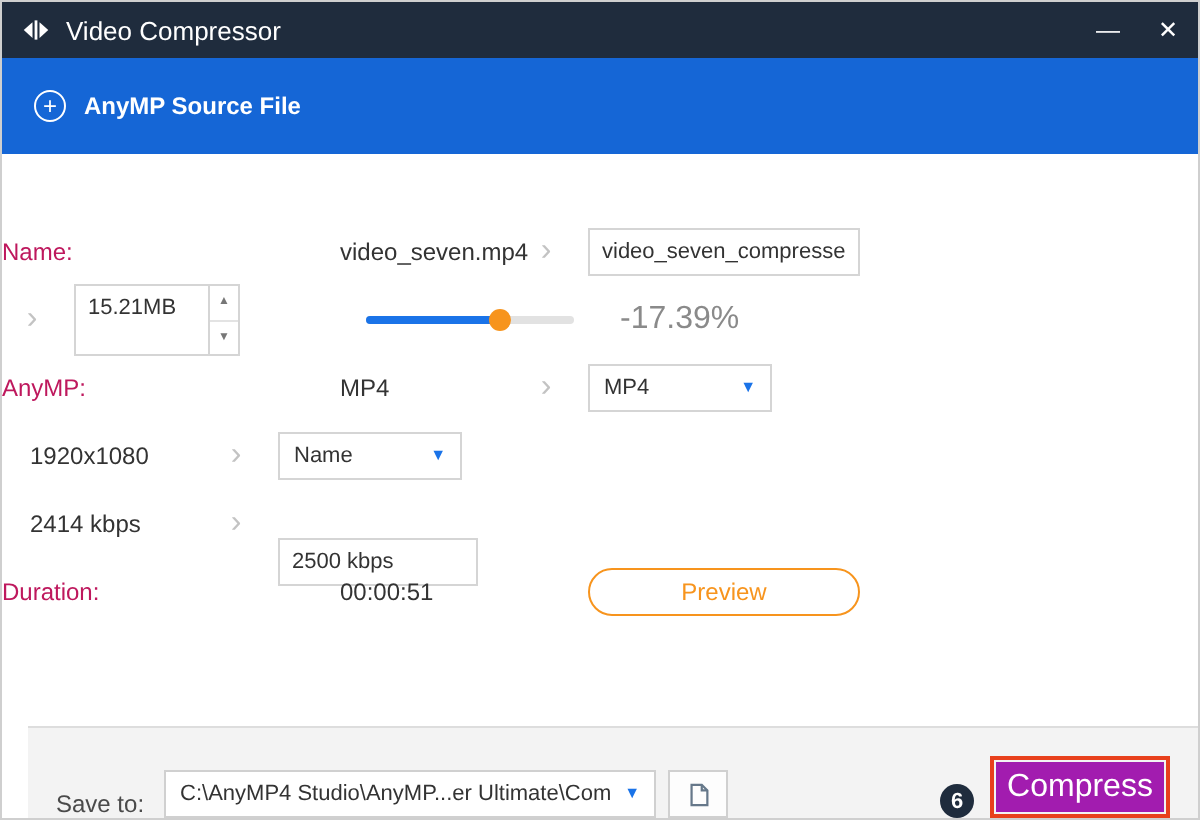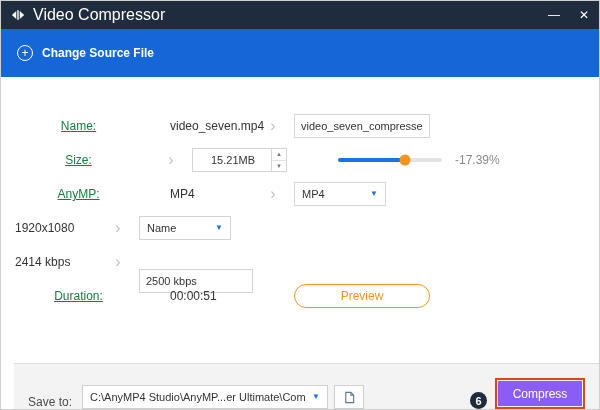--- a/index.html
+++ b/index.html
@@ -15,21 +15,21 @@
     display: flex; flex-direction: column;
     background: #fff;
   }
   
   .titlebar {
     height: 28px; background: #1f2c3d;
     display: flex; align-items: center;
     flex: 0 0 auto;
   }
   .app-icon { margin-left: 10px; display: inline-flex; }
-  .title { color: #fff; font-size: 16px; margin-left: 8px; flex: 1; }
+  .title { color: #fff; font-size: 13px; margin-left: 8px; flex: 1; }
   .win-btn {
     width: 30px; height: 28px; color: #fff;
     display: inline-flex; align-items: center; justify-content: center;
     font-size: 12px; cursor: pointer;
   }
   
   .header {
     height: 48px; background: #1566d6;
     display: flex; align-items: center; padding-left: 16px;
     flex: 0 0 auto;
@@ -41,35 +41,35 @@
     font-family: "Liberation Sans", sans-serif;
   }
   .plus-circle {
     width: 16px; height: 16px; border: 1px solid #fff; border-radius: 50%;
     display: inline-flex; align-items: center; justify-content: center;
     font-size: 12px; font-weight: normal; line-height: 1; padding-bottom: 1px;
   }
   
   .main { flex: 1 1 auto; background: #fff; padding-top: 32px; }
   .row { display: flex; align-items: center; height: 34px; font-size: 12px; }
-  .lbl { width: 155px; text-align: center; color: #15803d; text-decoration: underline; }
+  .lbl { width: 155px; text-align: left; color: #be185d; }
   .src { margin-left: 14px; width: 88px; color: #333; white-space: nowrap; }
   .src.blue { color: #1a73e8; }
   .chev { width: 30px; text-align: center; color: #c3c3c3; font-size: 16px; line-height: 1; }
   .fld { width: 136px; margin-left: 6px; display: flex; align-items: center; }
   .txt {
     height: 24px; border: 1px solid #d5d5d5; background: #fff;
     font-family: "Liberation Sans", sans-serif; font-size: 11px; color: #333;
     padding: 0 6px; outline: none;
   }
   .name-input { width: 136px; }
-  .bitrate-input { width: 114px; margin-top: 37px; }
+  .bitrate-input { width: 100px; margin-top: 37px; }
   .spinbox {
-    display: inline-flex; align-items: stretch; height: 24px;
-    border: 1px solid #d5d5d5; background: #fff; padding-left: 12px;
+    display: inline-flex; align-items: stretch; height: 36px;
+    border: 1px solid #d5d5d5; background: #fff;
   }
   .spin-input { border: none; width: 66px; height: 22px; }
   .spin-btns { display: flex; flex-direction: column; width: 15px; border-left: 1px solid #d5d5d5; }
   .spin {
     flex: 1; display: flex; align-items: center; justify-content: center;
     font-size: 6px; color: #777; cursor: pointer; line-height: 1;
   }
   .spin.up { border-bottom: 1px solid #e3e3e3; }
   .dropdown {
     width: 92px; height: 24px; border: 1px solid #d5d5d5; background: #fff;
@@ -80,21 +80,21 @@
   .dd-arrow { font-size: 8px; color: #1a73e8; line-height: 1; }
   
   .slider-wrap { margin-left: 10px; width: 104px; display: flex; align-items: center; cursor: pointer; }
   .slider-track { position: relative; width: 100%; height: 4px; background: #e2e2e2; border-radius: 2px; }
   .slider-fill { position: absolute; left: 0; top: 0; height: 4px; background: #1a73e8; border-radius: 2px; }
   .slider-handle {
     position: absolute; top: 50%; width: 11px; height: 11px;
     background: #f7941d; border-radius: 50%;
     transform: translate(-50%, -50%); cursor: grab;
   }
-  .pct { margin-left: 13px; color: #8a8a8a; font-size: 12px; white-space: nowrap; }
+  .pct { margin-left: 23px; color: #8a8a8a; font-size: 16px; white-space: nowrap; }
   
   .preview-btn {
     width: 140px; height: 24px; border: 1px solid #f7941d; border-radius: 12px;
     background: #fff; color: #f7941d; font-size: 12px; cursor: pointer;
     font-family: "Liberation Sans", sans-serif;
   }
   
   .footer {
     height: 46px; flex: 0 0 auto; background: #f3f3f3;
     border-top: 1px solid #dddddd;
@@ -118,22 +118,22 @@
   .step-badge {
     width: 17px; height: 17px; border-radius: 50%;
     background: #1f2c3d; color: #fff; font-size: 11px; font-weight: bold;
     display: inline-flex; align-items: center; justify-content: center;
     margin-right: 8px;
   }
   .compress-outline {
     border: 2px solid #e8401c; padding: 1px; display: inline-block;
   }
   .compress-btn {
-    width: 84px; height: 25px; background: #8b5cf6; border: none;
-    color: #fff; font-size: 12px; cursor: pointer;
+    width: 84px; height: 25px; background: #a21caf; border: none;
+    color: #fff; font-size: 16px; cursor: pointer;
     font-family: "Liberation Sans", sans-serif;
   }
 </style>
 </head>
 <body>
 
 <div class="window">
 
   <div class="titlebar">
     <span class="app-icon">
@@ -144,37 +144,36 @@
       </svg>
     </span>
     <span class="title">Video Compressor</span>
     <span class="win-btn">—</span>
     <span class="win-btn">✕</span>
   </div>
 
   <div class="header">
     <button class="change-source">
       <span class="plus-circle">+</span>
-      <span>Change Source File</span>
+      <span>AnyMP Source File</span>
     </button>
   </div>
 
   <div class="main">
 
     <div class="row">
       <span class="lbl">Name:</span>
       <span class="src">video_seven.mp4</span>
       <span class="chev">›</span>
       <span class="fld">
         <input class="txt name-input" value="video_seven_compressed.mp4" style="">
       </span>
     </div>
 
     <div class="row">
-      <span class="lbl">Size:</span>
       <span class="chev">›</span>
       <span class="fld">
         <span class="spinbox">
           <input class="txt spin-input" value="15.21MB" style="">
           <span class="spin-btns">
             <span class="spin up">▲</span>
             <span class="spin down">▼</span>
           </span>
         </span>
       </span>

